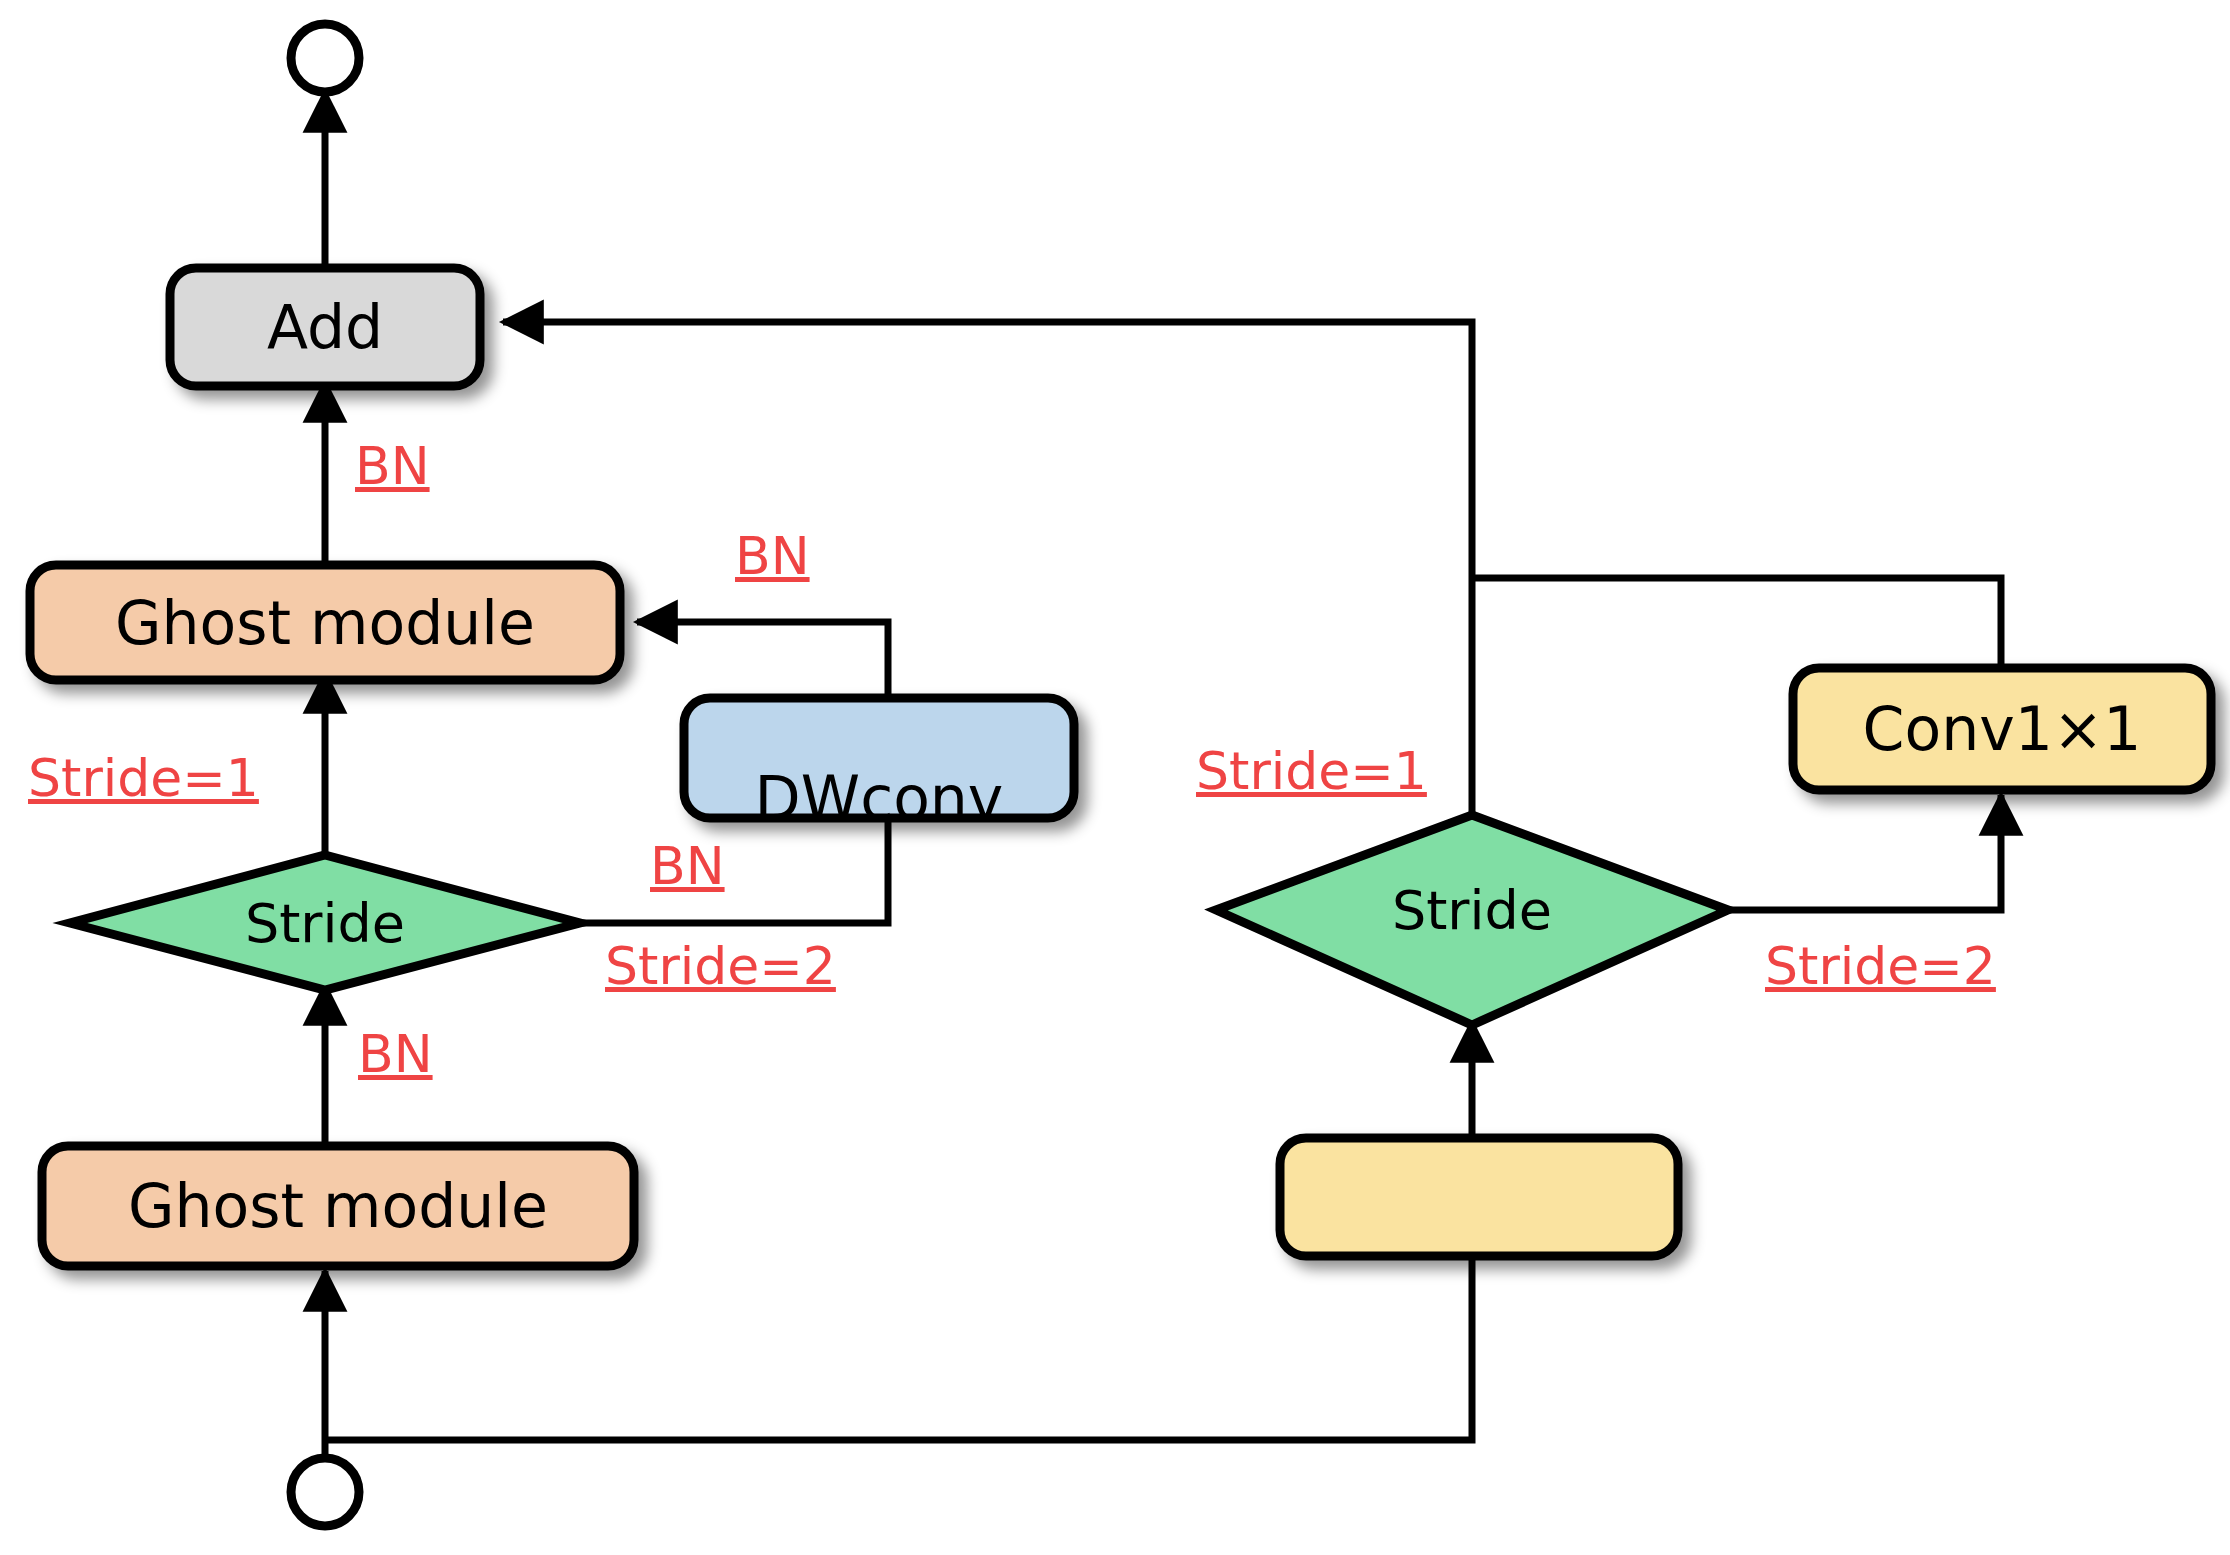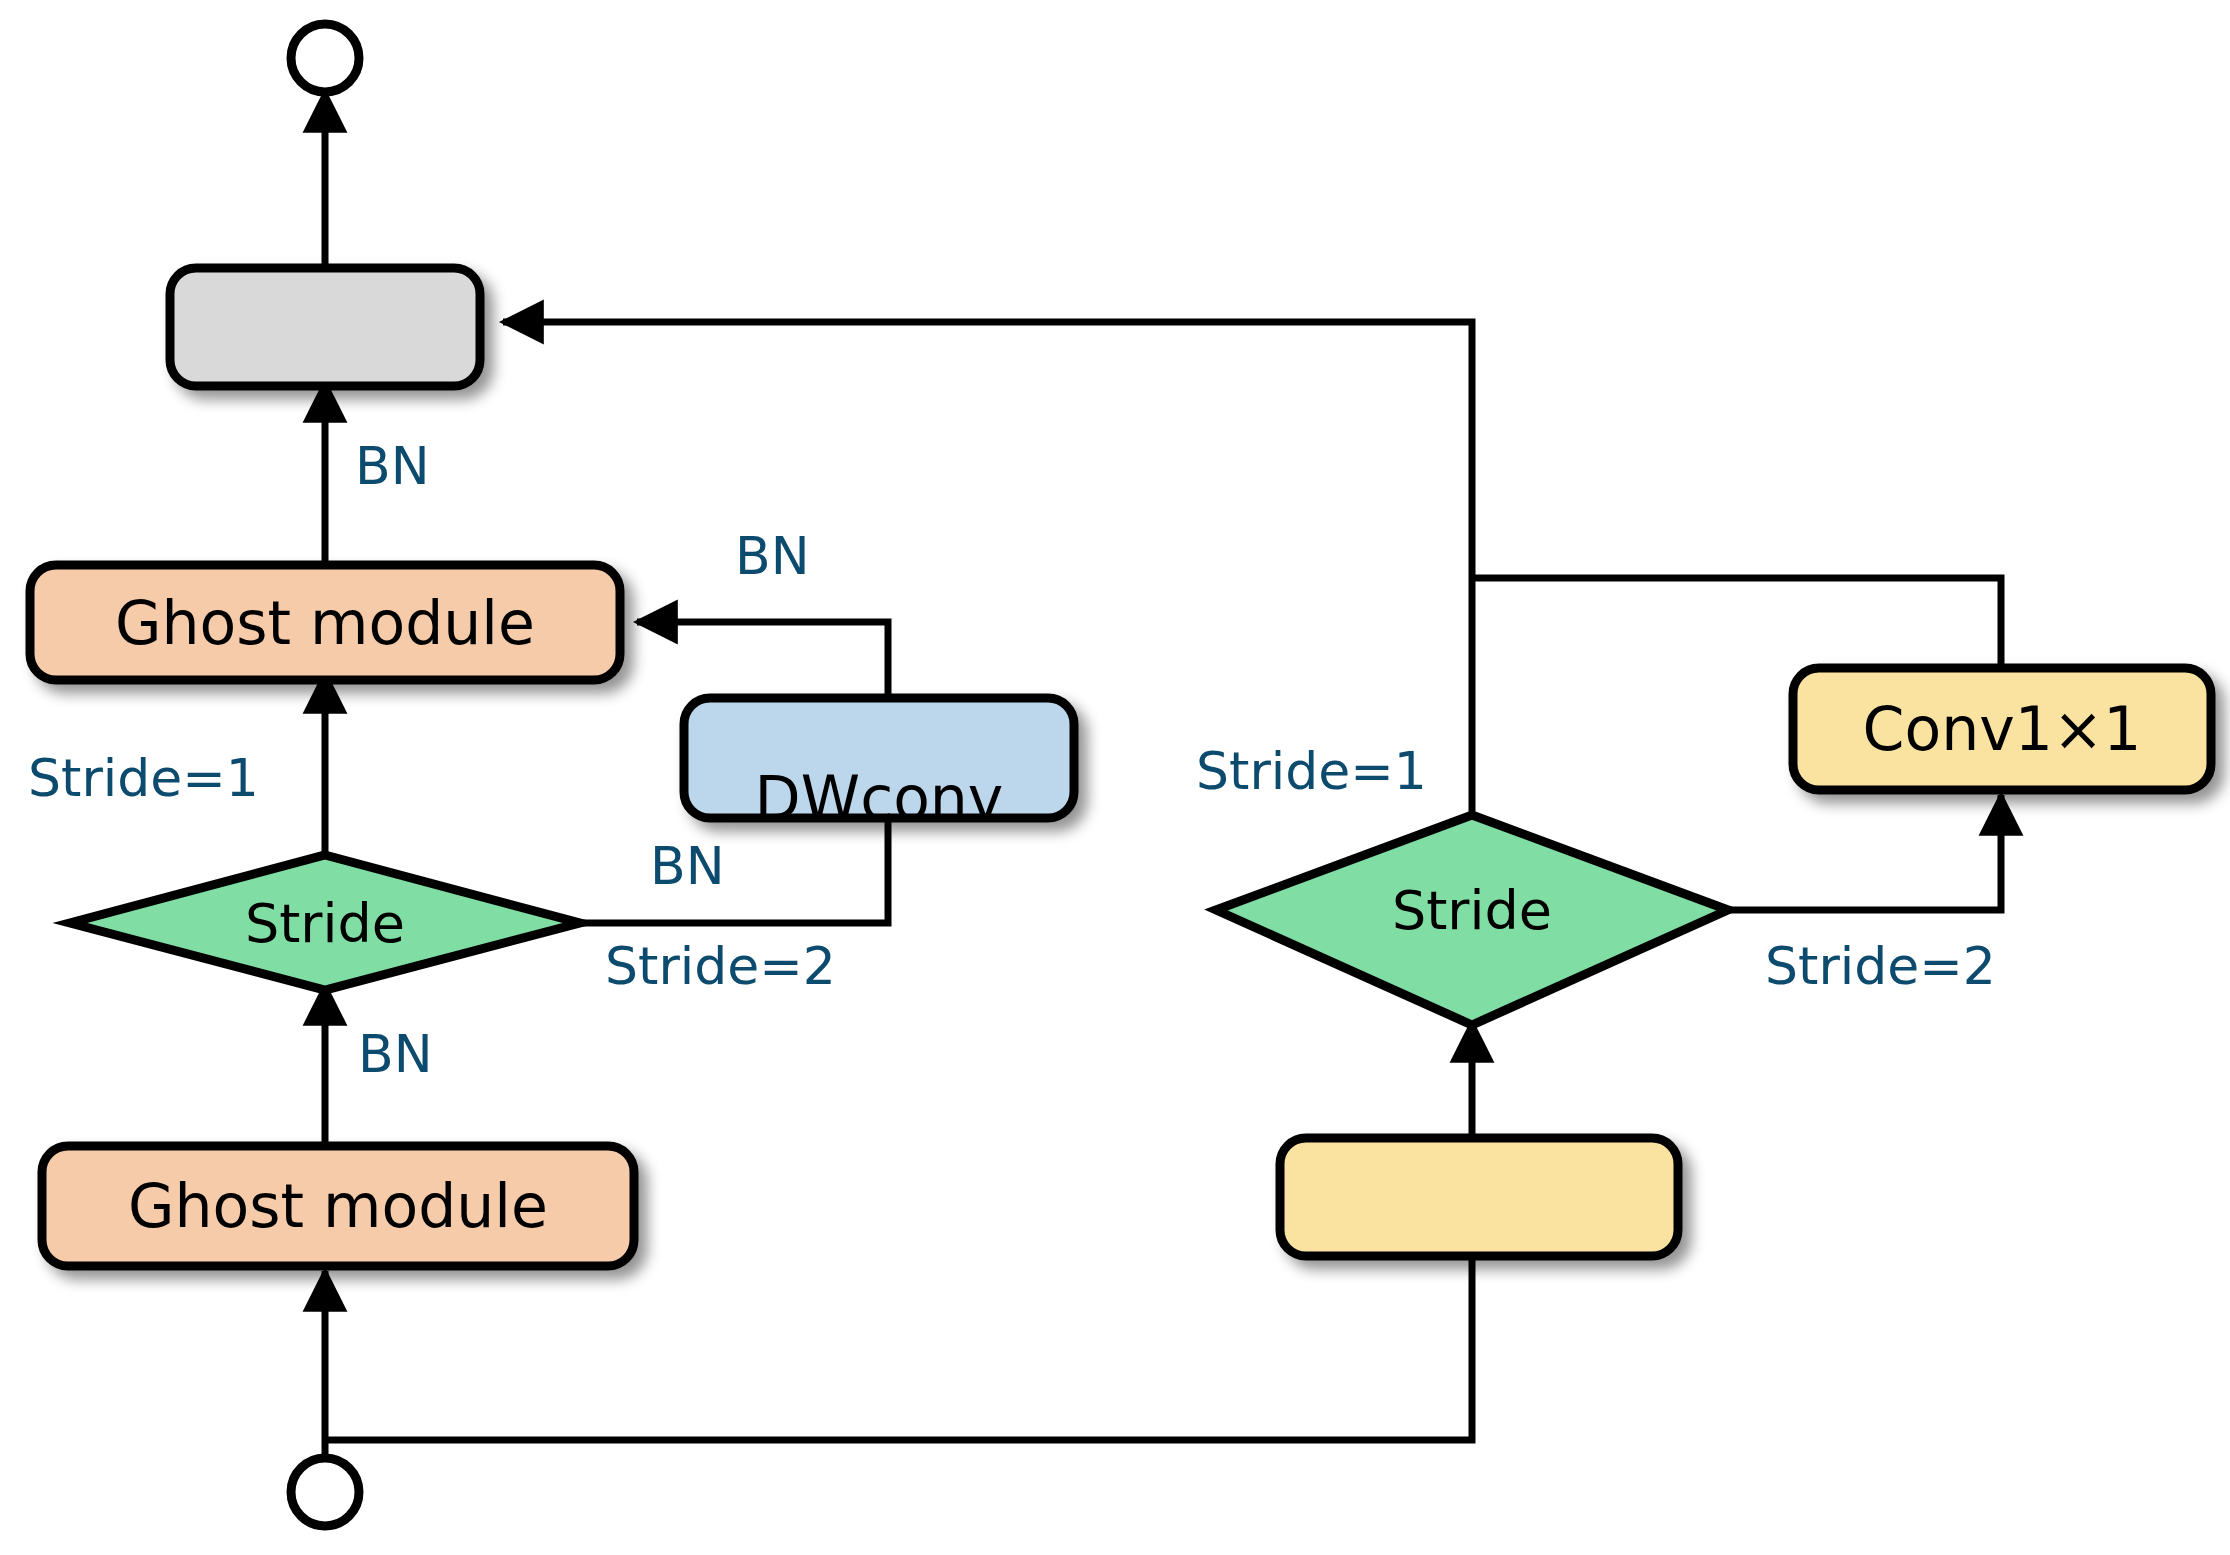--- a/index.html
+++ b/index.html
@@ -26,24 +26,25 @@
     position: absolute;
     display: flex;
     align-items: center;
     justify-content: center;
     pointer-events: none;
     color: #000000;
     white-space: nowrap;
   }
   .edge-label {
     position: absolute;
-    color: #0c4a6e;
+    color: #ef4444;
     white-space: nowrap;
     font-size: 52px;
     line-height: 1;
+    text-decoration: underline;
   }
 </style>
 </head>
 <body>
 
 <div id="canvas">
 
   <svg id="svg-layer" viewBox="0 0 2230 1555">
     <defs>
       <marker id="arrow" viewBox="0 0 12 12" refX="10" refY="6" markerWidth="7" markerHeight="7" orient="auto-start-reverse">
@@ -95,20 +96,21 @@
 
     <polygon points="1472,815 1728,910 1472,1025 1216,910" fill="#80dea4" stroke="#000000" stroke-width="9"></polygon>
 
     <rect x="1793" y="668" width="418" height="122" rx="26" ry="26" fill="#fae3a0" stroke="#000000" stroke-width="9" filter="url(#dropshadow)"></rect>
 
     <rect x="1280" y="1138" width="398" height="118" rx="26" ry="26" fill="#fae3a0" stroke="#000000" stroke-width="9" filter="url(#dropshadow)"></rect>
 
     <circle cx="325" cy="1492" r="34" fill="#ffffff" stroke="#000000" stroke-width="9"></circle>
   </svg>
 
+  <div class="node-label" style="left:170px; top:268px; width:310px; height:118px; font-size:60px;">Add</div>
 
   <div class="node-label" style="left:30px; top:565px; width:590px; height:115px; font-size:60px;">Ghost module</div>
 
   <div class="node-label" style="left:684px; top:738px; width:390px; height:120px; font-size:60px;">DWconv</div>
 
   <div class="node-label" style="left:195px; top:888px; width:260px; height:70px; font-size:54px;">Stride</div>
 
   <div class="node-label" style="left:42px; top:1146px; width:592px; height:120px; font-size:60px;">Ghost module</div>
 
   <div class="node-label" style="left:1342px; top:875px; width:260px; height:70px; font-size:54px;">Stride</div>

